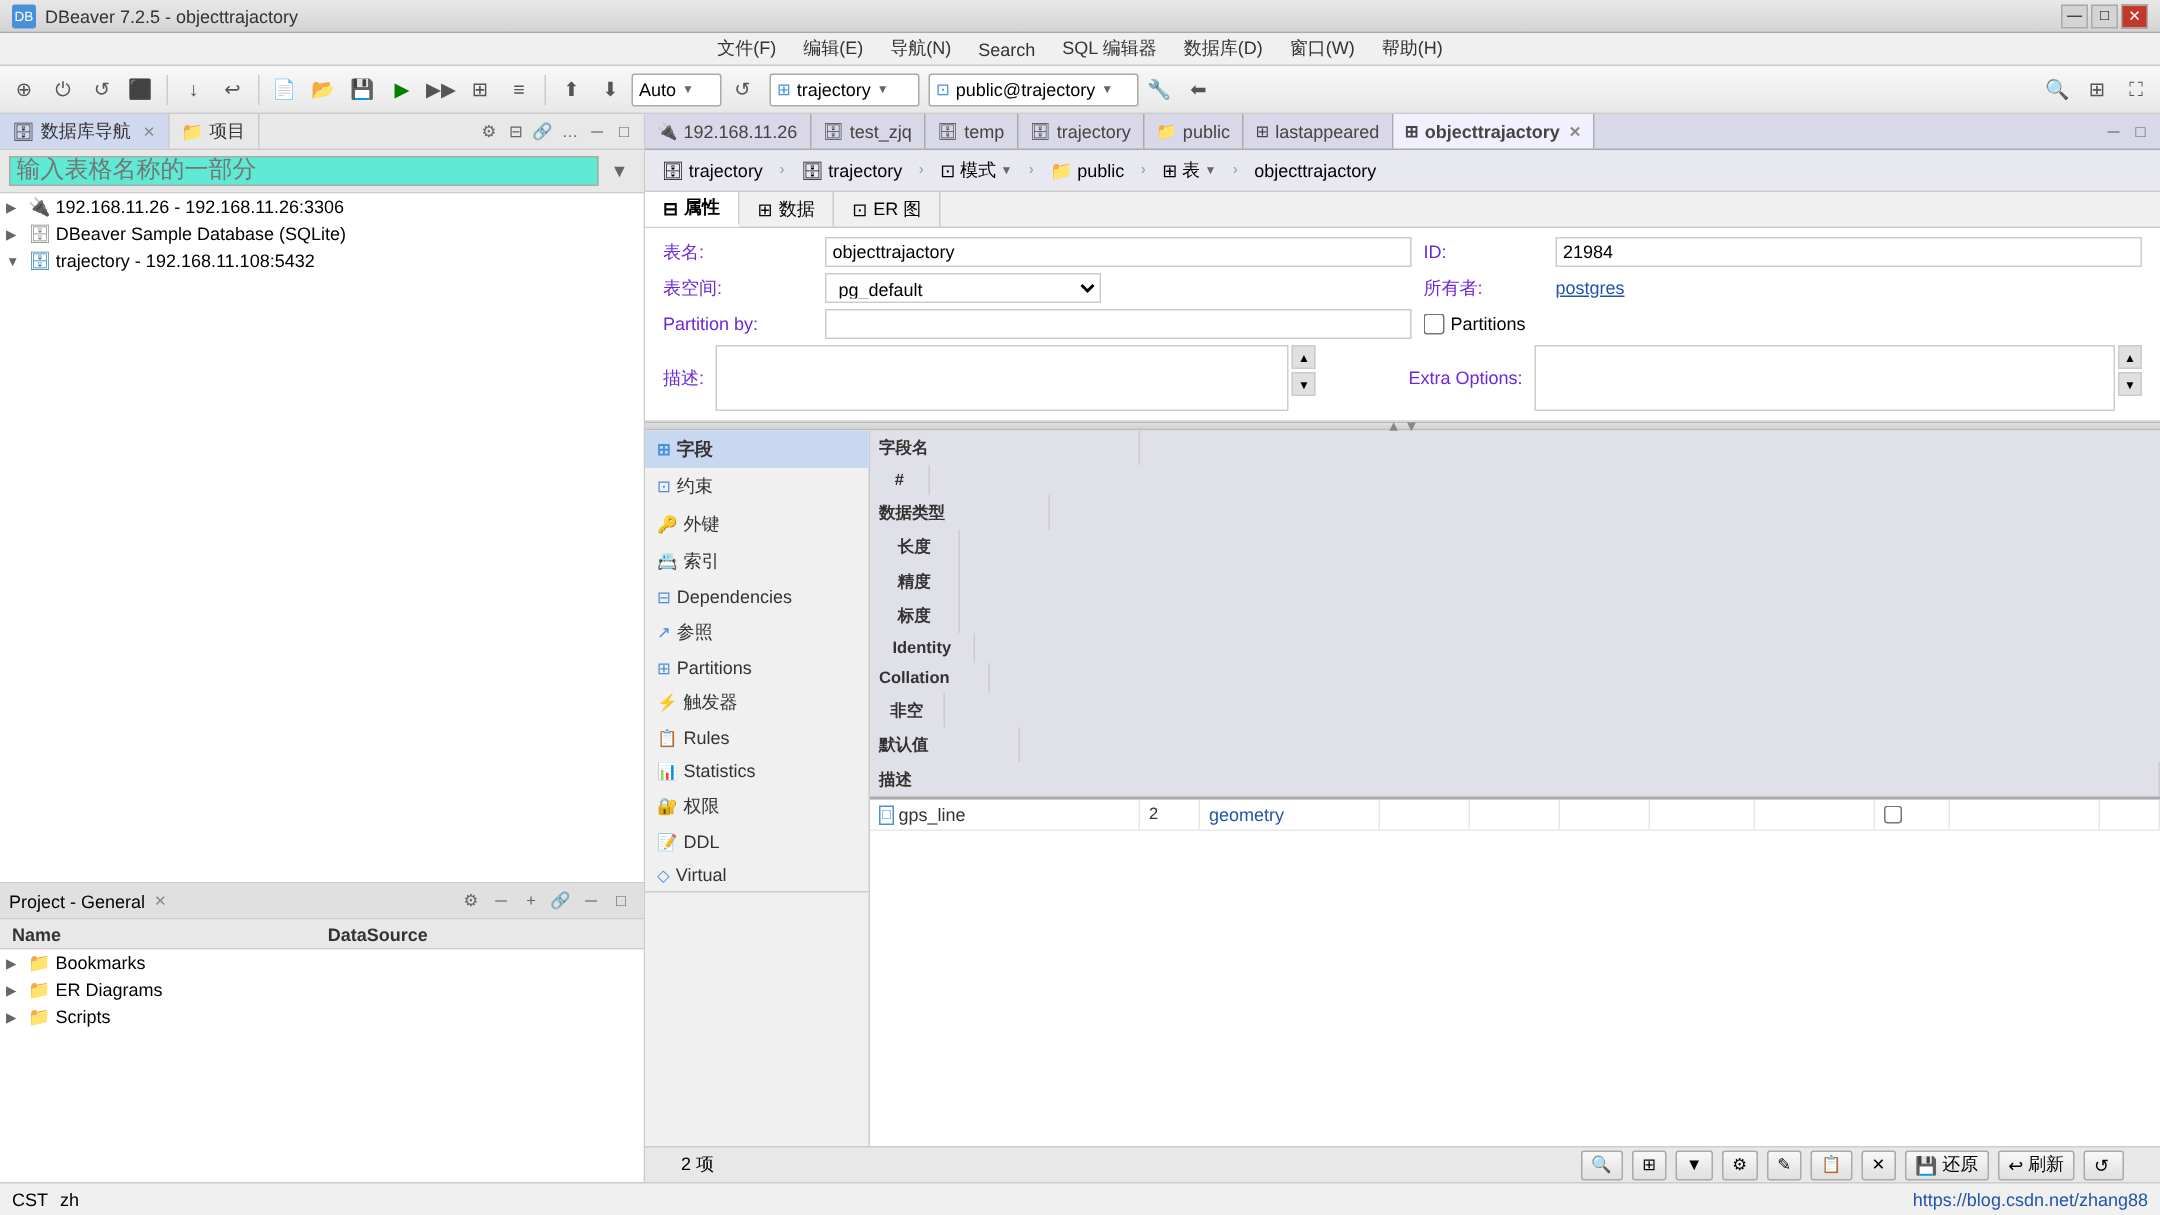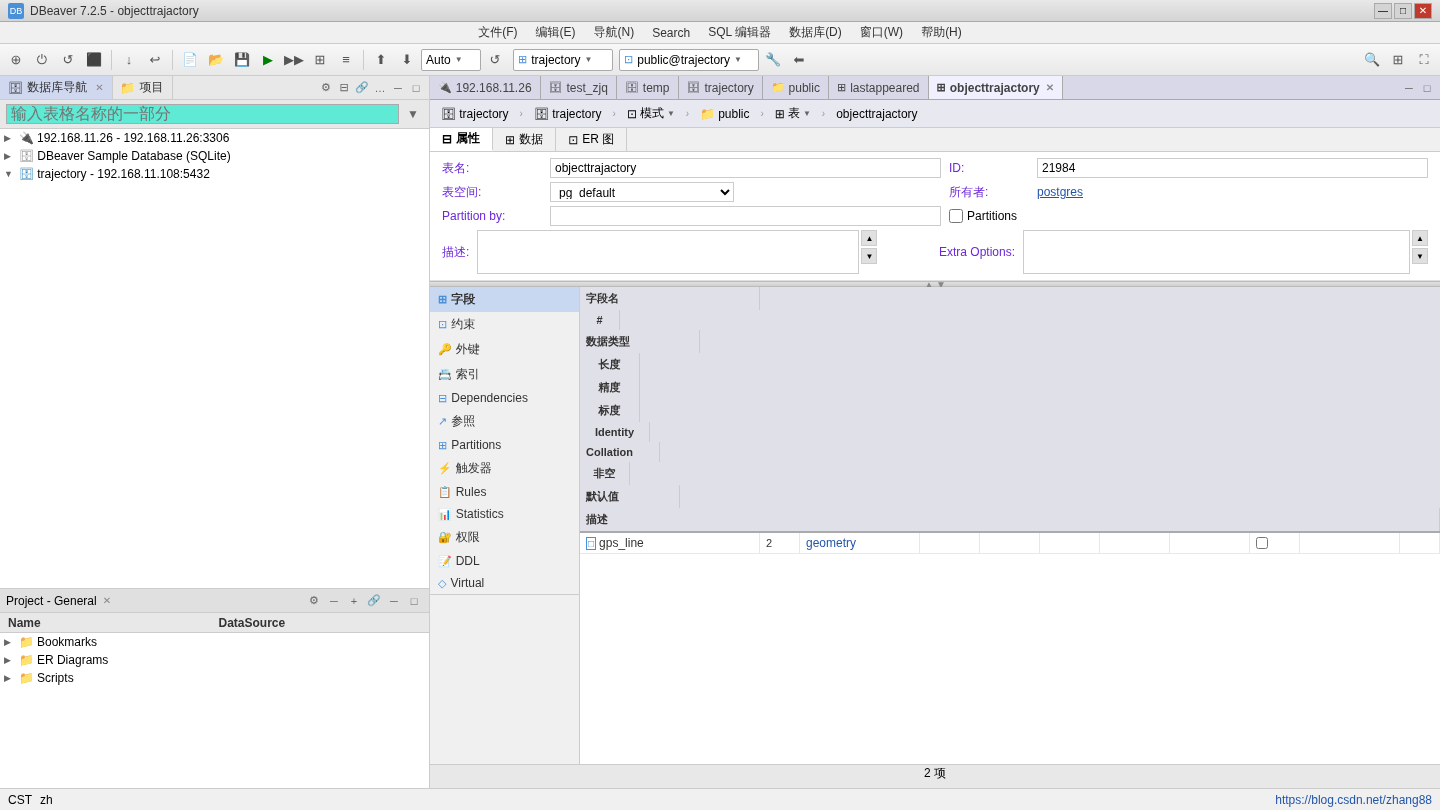--- a/index.html
+++ b/index.html
@@ -413,23 +413,22 @@
     }
     .cell-link { color: #2255aa; cursor: pointer; }
     
     
     .bottom-bar {
       display: flex;
       align-items: center;
       background: #e8e8e8;
       border-top: 1px solid #ccc;
       height: 24px;
-      padding: 0 8px;
+      padding: 0 24px;
       gap: 8px;
-      flex-direction: column;
     }
     .bottom-bar-right { margin-left: auto; display: flex; gap: 6px; align-items: center; }
     .bottom-btn { 
       height: 20px;
       padding: 0 6px;
       border: 1px solid #aaa;
       background: linear-gradient(to bottom, #f8f8f8, #e0e0e0);
       cursor: pointer;
       border-radius: 2px;
       font-size: 11px;

